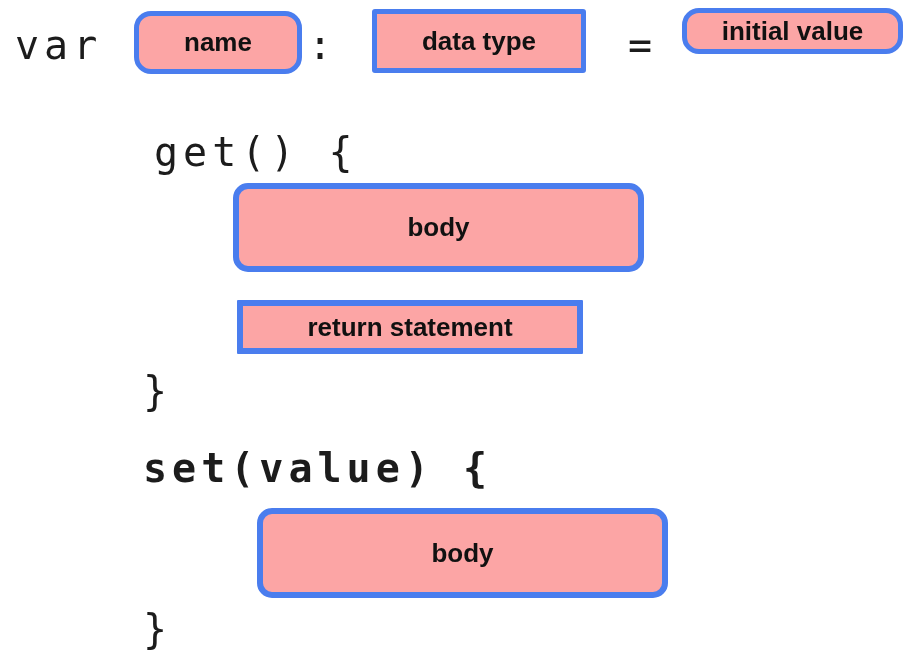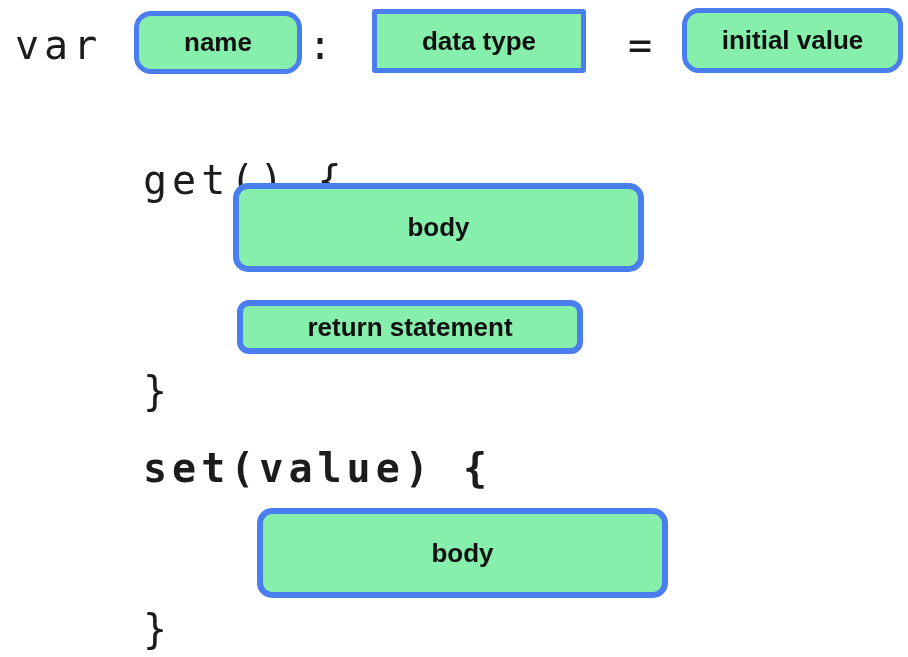--- a/index.html
+++ b/index.html
@@ -20,44 +20,44 @@
     font-family: "DejaVu Sans Mono", "Liberation Mono", monospace;
     font-size: 40px;
     line-height: 40px;
     letter-spacing: 5px;
     color: var(--code-color, #1c1c1c);
     white-space: pre;
   }
   .pbox {
     position: absolute;
     box-sizing: border-box;
-    background: #86efac;
+    background: #fca5a5;
     border: 5px solid var(--accent, #4a7dee);
     display: flex;
     align-items: center;
     justify-content: center;
   }
   .pbox .label {
     font-family: "Liberation Sans", sans-serif;
     font-weight: 700;
     font-size: 26px;
     color: var(--label-color, #111111);
     white-space: nowrap;
   }
   
   .kw-var        { left: 7px;   top: 25px; margin-left: 8px; }
   .box-name      { left: 134px; top: 11px;  width: 168px; height: 63px; border-radius: 17px; }
   .colon         { left: 308px; top: 25px; }
   .box-type      { left: 372px; top: 9px;   width: 214px; height: 64px; border-radius: 3px; }
   .equals        { left: 628px; top: 25px; }
-  .box-initial   { left: 682px; top: 8px;   width: 221px; height: 65px; border-radius: 17px; justify-content: center; }
+  .box-initial   { left: 682px; top: 8px;   width: 221px; height: 46px; border-radius: 17px; justify-content: center; }
   
-  .get-open      { left: 143px; top: 132px; margin-top: 28px; }
+  .get-open      { left: 154px; top: 132px; }
   .box-get-body  { left: 233px; top: 183px; width: 411px; height: 89px; border-radius: 15px; border-width: 6px; }
-  .box-return    { left: 237px; top: 300px; width: 346px; height: 54px; border-radius: 12px;  border-width: 6px; }
+  .box-return    { left: 237px; top: 300px; width: 346px; height: 54px; border-radius: 1px;  border-width: 6px; }
   .get-close     { left: 143px; top: 371px; }
   
   .set-open      { left: 143px; top: 448px; font-weight: bold; }
   .box-set-body  { left: 257px; top: 508px; width: 411px; height: 90px; border-radius: 15px; border-width: 6px; }
   .set-close     { left: 143px; top: 609px; }
 </style>
 </head>
 <body>
 
 <div class="canvas" style="--accent: #4a7dee; --code-color: #1c1c1c; --label-color: #111111; --bg: #ffffff;">

